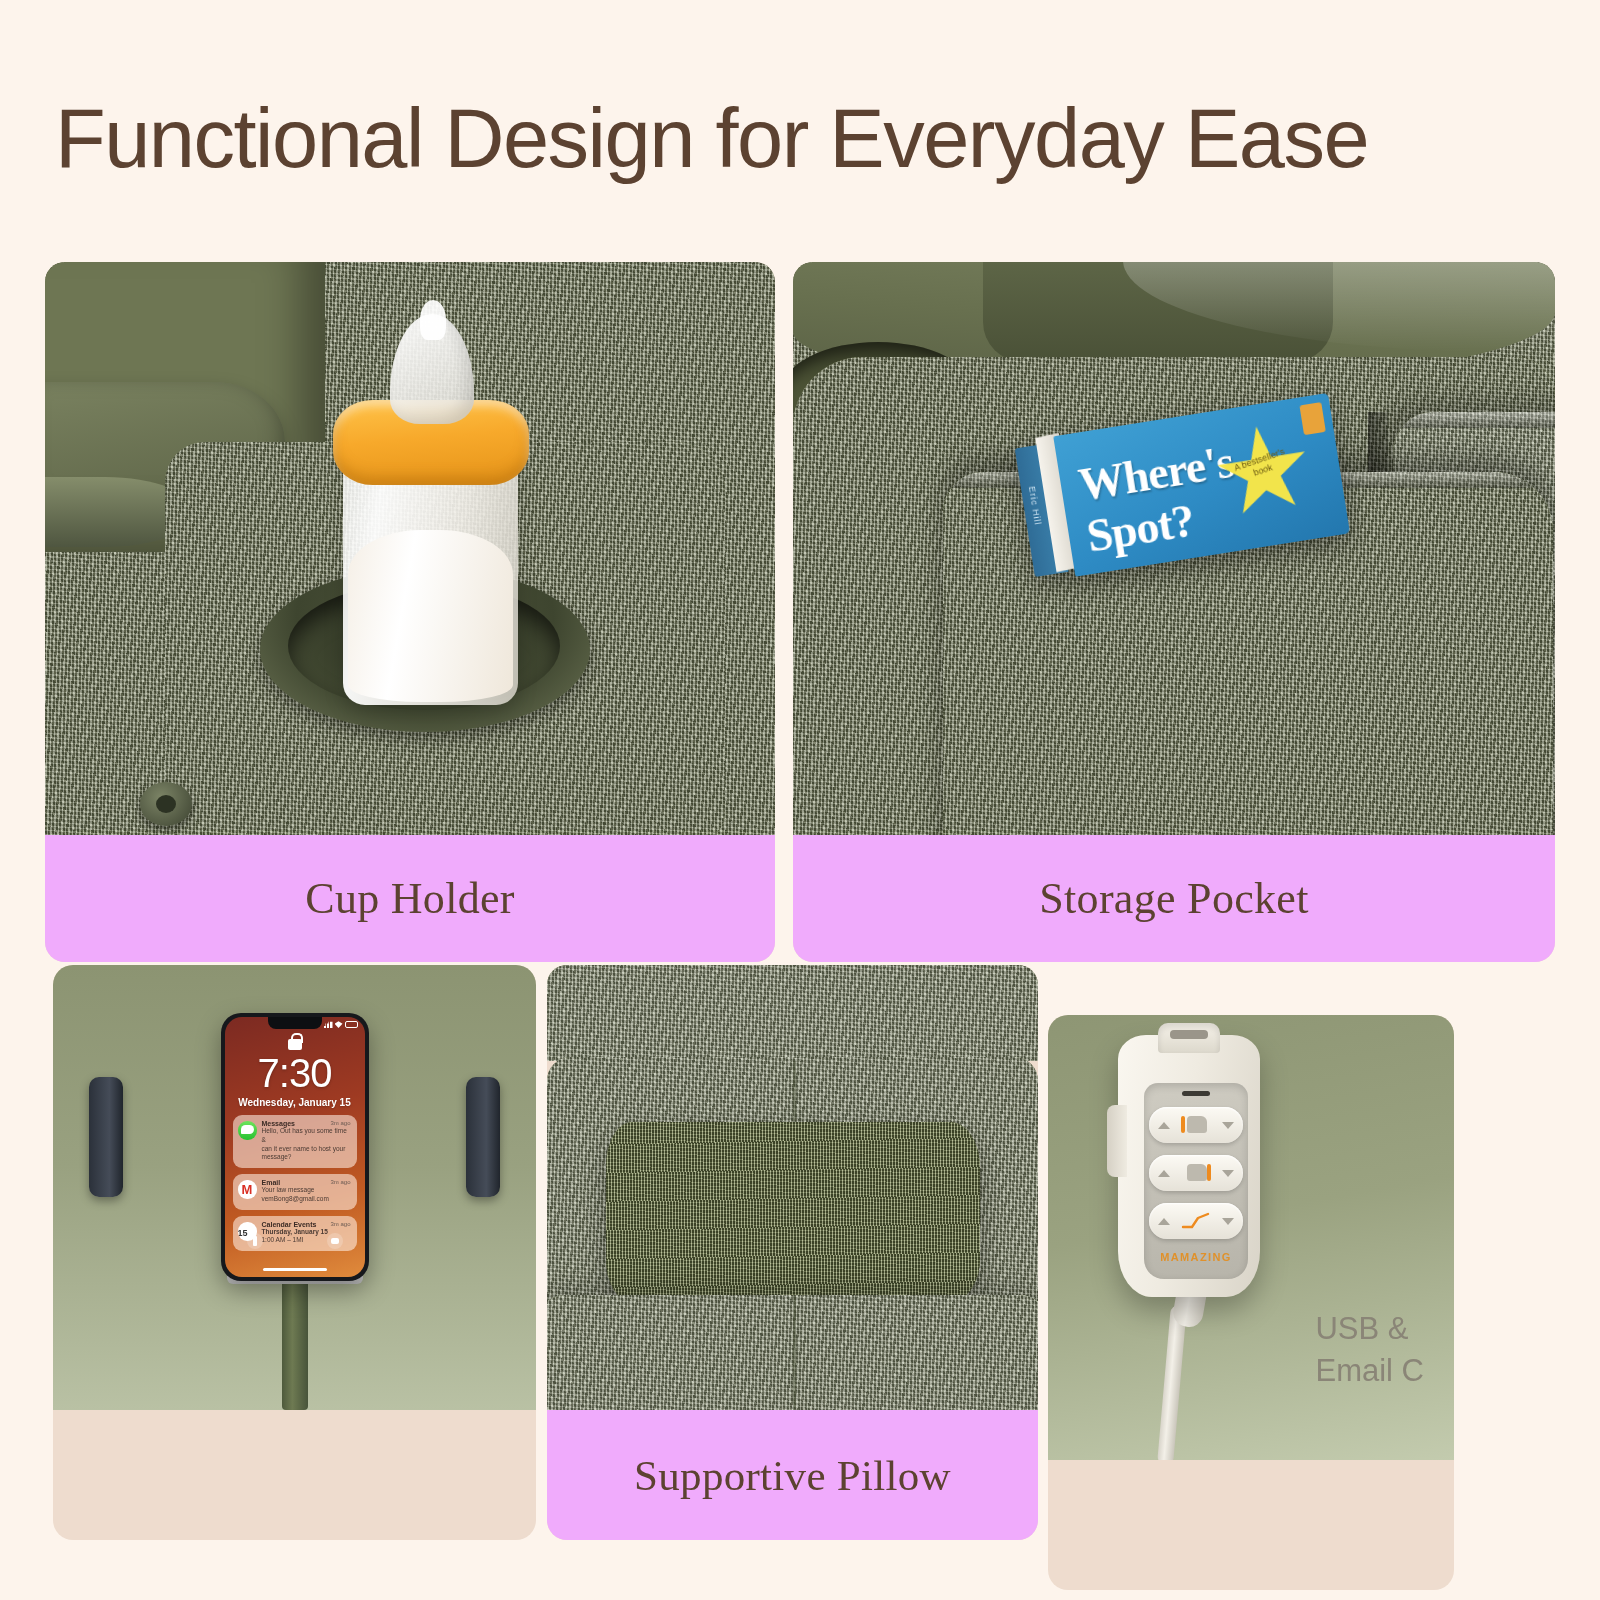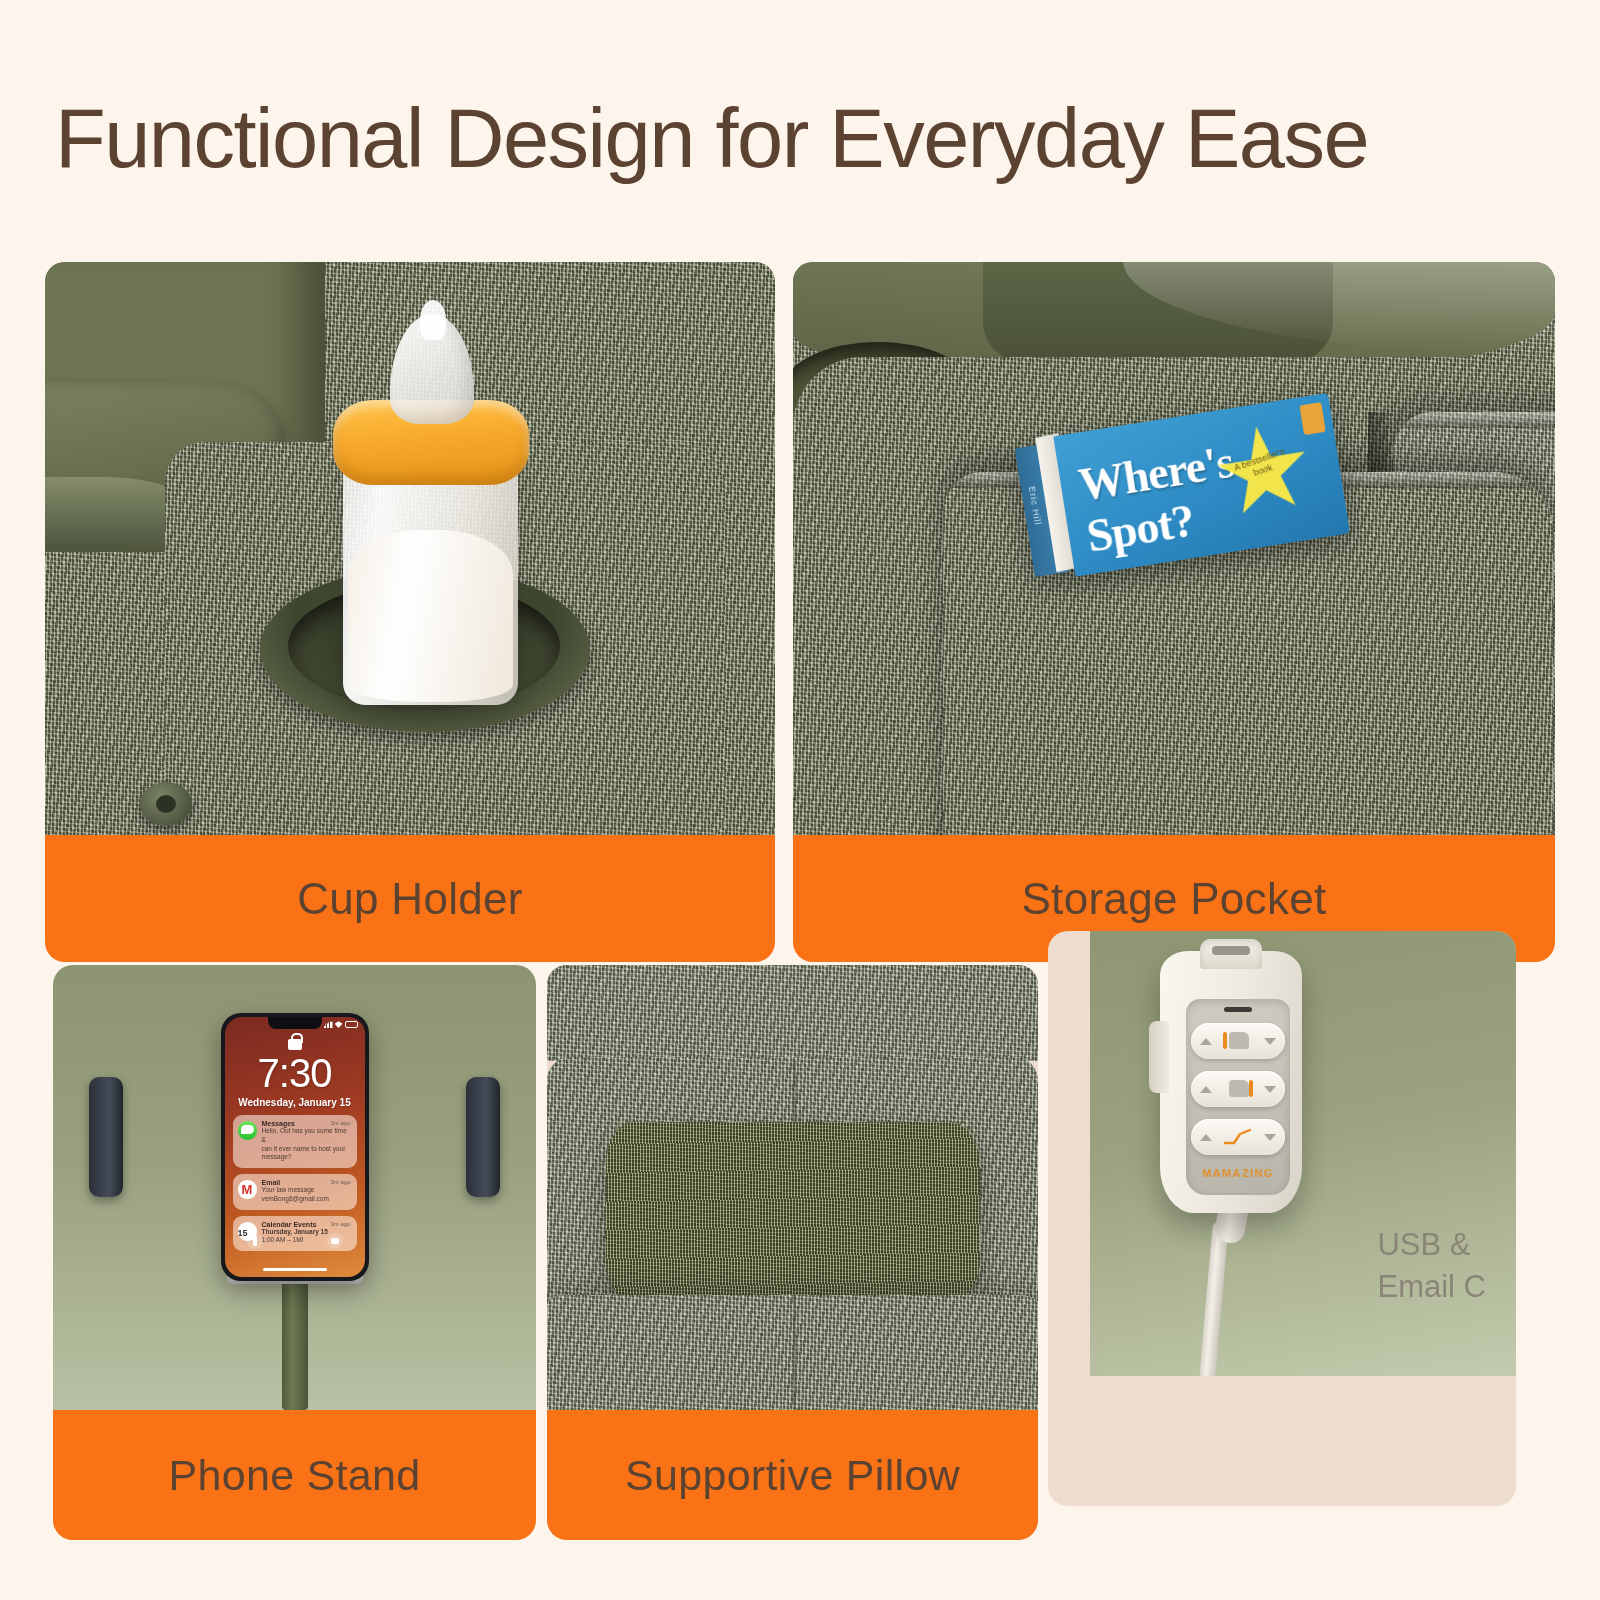--- a/index.html
+++ b/index.html
@@ -37,41 +37,42 @@
     display:flex;
     flex-direction:column;
   }
   .photo {
     position:relative;
     overflow:hidden;
     flex:none;
   }
   .caption {
     flex:1;
-    background:#f97316;
+    background:#f0abfc;
     display:flex;
     align-items:center;
     justify-content:center;
     color:#5C4231;
     font-size:44px;
     font-weight:normal;
     letter-spacing:0.3px;
+    font-family:Liberation Serif, serif;
   }
 
   
   #card-cup      { left:45px;   top:262px;  width:730px;  height:700px; }
   #card-cup .photo      { height:573px; }
   #card-pocket   { left:793px;  top:262px;  width:762px;  height:700px; }
   #card-pocket .photo   { height:573px; }
 
   #card-phone    { left:53px;   top:965px;  width:483px;  height:575px; }
   #card-phone .photo    { height:445px; }
   #card-pillow   { left:547px;  top:965px;  width:491px;  height:575px; }
   #card-pillow .photo   { height:445px; }
-  #card-ports    { left:1048px; top:931px;  width:468px;  height:575px;padding-left:42px; }
+  #card-ports    { left:1048px; top:1015px;  width:406px;  height:575px; }
   #card-ports .photo    { height:445px; }
 
   #card-phone .caption, #card-pillow .caption, #card-ports .caption { font-size:43px; }
 
   
   .fabric {
     position:absolute; inset:0;
     background-color:#7E8661;
     background-image:
       repeating-linear-gradient(92deg, rgba(255,255,255,.30) 0 1.5px, rgba(0,0,0,.22) 1.5px 3.6px),
@@ -631,21 +632,20 @@
           </div>
 
         </div>
 
         <div class="flashlight"></div>
         <div class="camera"></div>
         <div class="homebar"></div>
       </div>
     </div>
   </div>
-  <div class="caption">Phone Stand</div>
 </div>
 
 <div class="card" id="card-pillow">
   <div class="photo" id="pillow-photo">
     <div class="back-top">
       <div class="fabric light"></div>
     </div>
     <div class="back-mid">
       <div class="fabric light"></div>
     </div>

